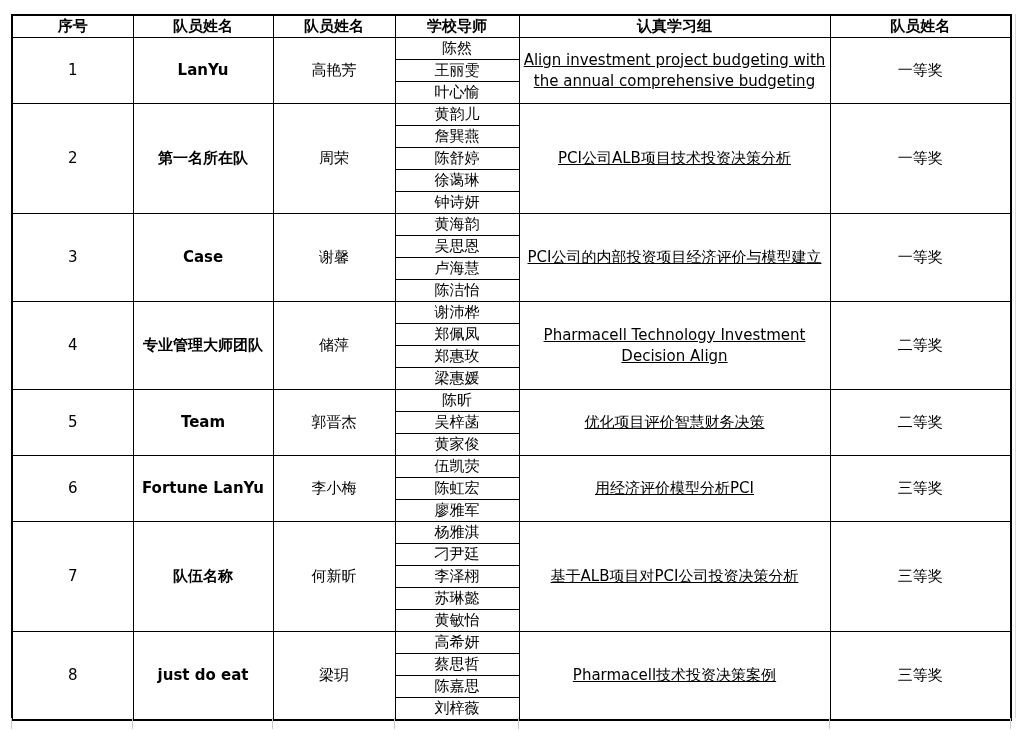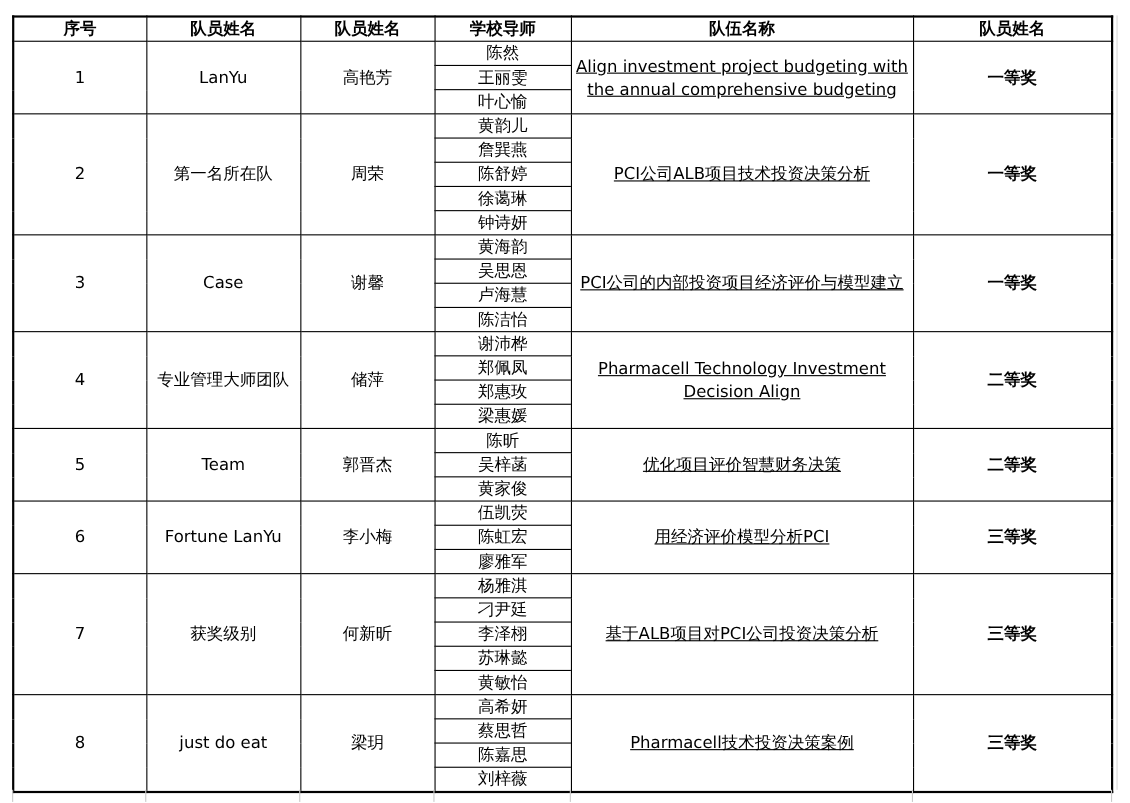--- a/index.html
+++ b/index.html
@@ -37,24 +37,24 @@
     overflow: hidden;
   }
   table.awards th {
     font-weight: bold;
     height: 20px;
     font-size: 15px;
     padding: 0 2px;
   }
   td.c-member { height: 21px; font-size: 15px; }
   td.c-no     { font-size: 15px; }
-  td.c-team   { font-size: 16px; padding: 0 6px; }
+  td.c-team   { font-size: 16px; padding: 0 6px; font-weight: bold; }
   td.c-mentor { font-size: 16px; }
   td.c-work   { font-size: 16px; line-height: 22px; padding: 0 4px; overflow-wrap: break-word; text-decoration: underline; }
-  td.c-award  { font-size: 16px; font-weight: bold; }
+  td.c-award  { font-size: 16px; }
   .grid-stub {
     position: absolute;
     width: 1px;
     height: 11px;
     top: 718px;
     background: #c9c9c9;
   }
   .right-faint-line {
     position: absolute;
     width: 1px;
@@ -77,21 +77,21 @@
       <col style="width:124px">
       <col style="width:311px">
       <col style="width:181px">
     </colgroup>
     <thead>
       <tr>
         <th>序号</th>
         <th>队员姓名</th>
         <th>队员姓名</th>
         <th>学校导师</th>
-        <th>队伍名称</th>
+        <th>认真学习组</th>
         <th>队员姓名</th>
       </tr>
     </thead>
     <tbody id="table-body">
         <tr>
           <td class="c-no" rowspan="3">1</td>
           <td class="c-team" rowspan="3">LanYu</td>
           <td class="c-mentor" rowspan="3">高艳芳</td>
           <td class="c-member">陈然</td>
           <td class="c-work" rowspan="3">Align investment project  budgeting with the annual comprehensive budgeting</td>
@@ -180,21 +180,21 @@
           <td class="c-award" rowspan="3">三等奖</td>
         </tr>
         <tr>
           <td class="c-member">陈虹宏</td>
         </tr>
         <tr>
           <td class="c-member">廖雅军</td>
         </tr>
         <tr>
           <td class="c-no" rowspan="5">7</td>
-          <td class="c-team" rowspan="5">获奖级别</td>
+          <td class="c-team" rowspan="5">队伍名称</td>
           <td class="c-mentor" rowspan="5">何新昕</td>
           <td class="c-member">杨雅淇</td>
           <td class="c-work" rowspan="5">基于ALB项目对PCI公司投资决策分析</td>
           <td class="c-award" rowspan="5">三等奖</td>
         </tr>
         <tr>
           <td class="c-member">刁尹廷</td>
         </tr>
         <tr>
           <td class="c-member">李泽栩</td>

